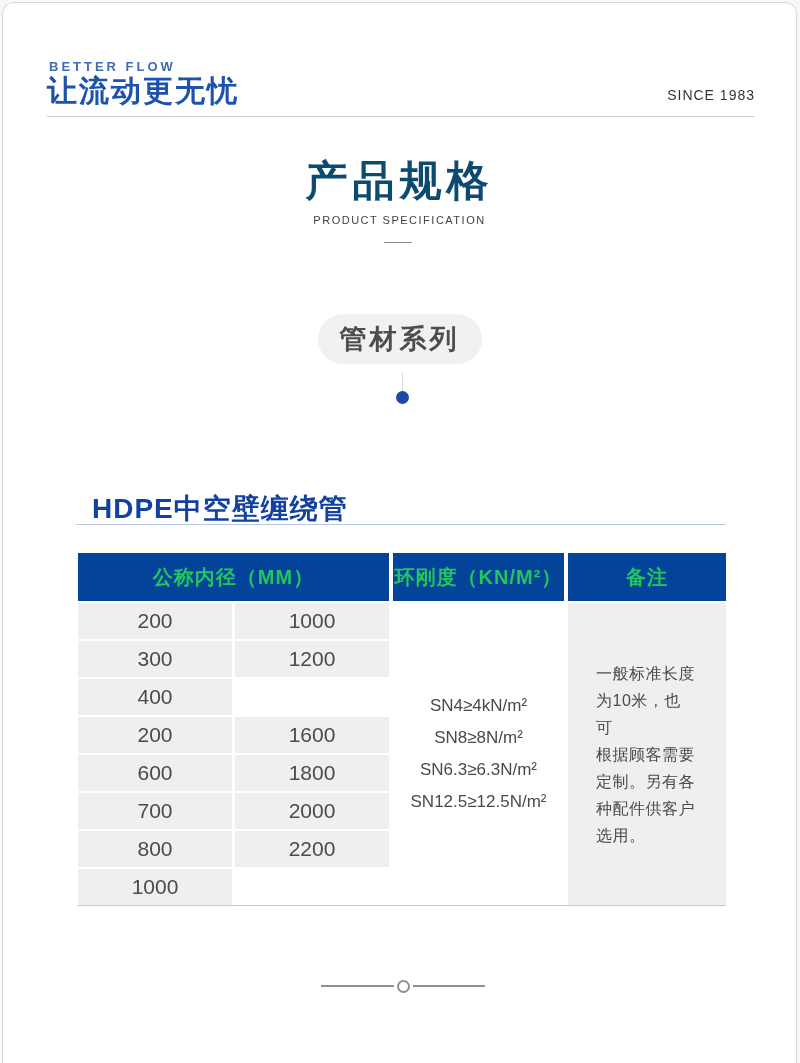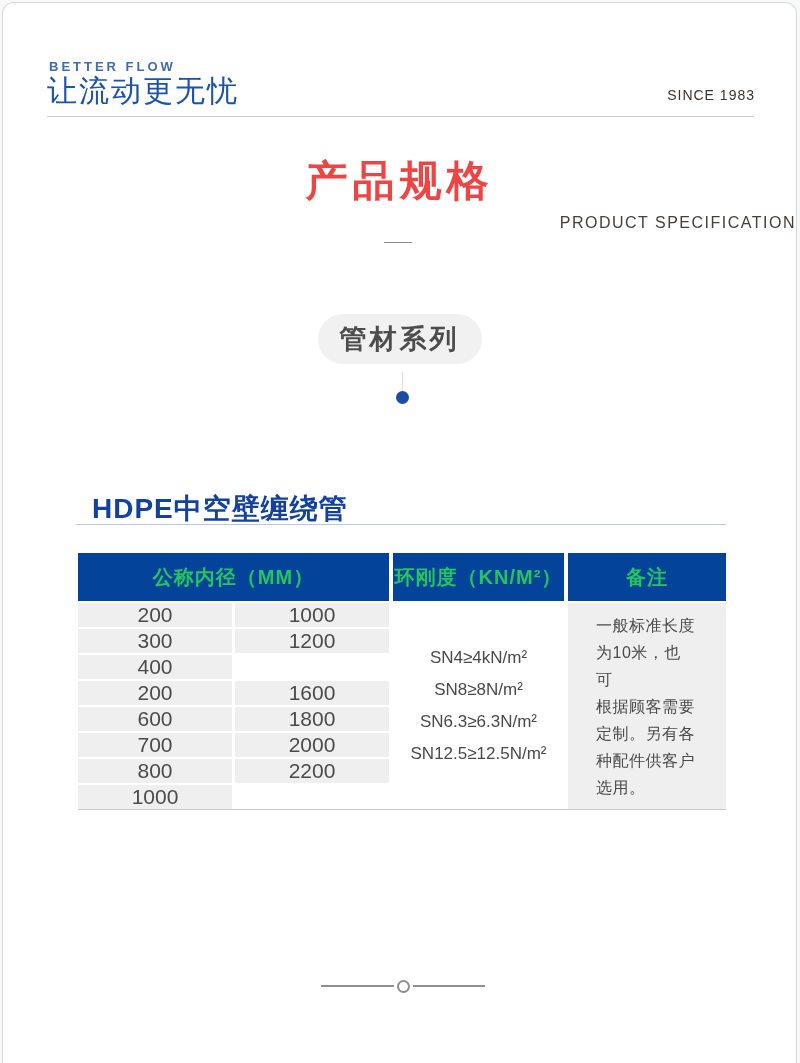--- a/index.html
+++ b/index.html
@@ -13,37 +13,37 @@
     background:#ffffff;border:1px solid #d8d8d8;border-bottom:none;
     border-radius:12px 12px 0 0;overflow:hidden;
   }
   
   .brand-en{
     position:absolute;left:46px;top:56px;
     font-size:13px;font-weight:700;letter-spacing:3px;color:#3f6cb3;
   }
   .brand-cn{
     position:absolute;left:44px;top:68px;
-    font-size:30px;font-weight:400;letter-spacing:2px;color:var(--logo-blue);
+    font-size:30px;font-weight:700;letter-spacing:2px;color:var(--logo-blue);
   }
   .since{
     position:absolute;right:41px;top:84px;
     font-size:14px;letter-spacing:1px;color:#3a342e;
   }
   .header-divider{
     position:absolute;left:44px;right:42px;top:113px;height:1px;background:#cccccc;
   }
   
   .page-title{
     position:absolute;left:0;right:0;top:150px;margin:0;text-align:center;
-    font-size:42px;font-weight:900;letter-spacing:5px;color:#ef4444;
+    font-size:42px;font-weight:900;letter-spacing:5px;color:#0c4a6e;
   }
   .page-subtitle{
-    position:absolute;left:0;right:0;top:211px;text-align:right;
-    font-size:16px;letter-spacing:1.5px;color:#46403b;
+    position:absolute;left:0;right:0;top:211px;text-align:center;
+    font-size:11px;letter-spacing:1.5px;color:#46403b;
   }
   .title-dash{
     position:absolute;left:50%;top:239px;width:28px;height:1px;
     margin-left:-16px;background:#8a8a8a;
   }
   
   .pill{
     position:absolute;left:50%;top:311px;transform:translateX(-50%);
     min-width:140px;height:50px;border-radius:30px;background:#f1f1f2;
     display:flex;align-items:center;justify-content:center;
@@ -73,21 +73,21 @@
   .thead,.tbody{
     display:grid;grid-template-columns:311px 171px 158px;column-gap:4px;
   }
   .tbody{margin-top:2px;}
   .th{
     background:var(--blue);color:#22c55e;height:48px;
     display:flex;align-items:center;justify-content:center;
     font-size:20px;font-weight:700;letter-spacing:1px;
   }
   .col-ab{display:flex;flex-direction:column;row-gap:2px;}
-  .row{display:grid;grid-template-columns:154px 154px;column-gap:3px;height:24px;}
+  .row{display:grid;grid-template-columns:154px 154px;column-gap:3px;height:36px;}
   .cell{
     background:#efefef;display:flex;align-items:center;justify-content:center;
     font-size:21px;color:#4b4b4b;
   }
   .col-c{
     background:#ffffff;display:flex;flex-direction:column;
     justify-content:center;align-items:center;row-gap:12px;
     font-size:17px;color:#4a4a4a;
   }
   .col-d{

